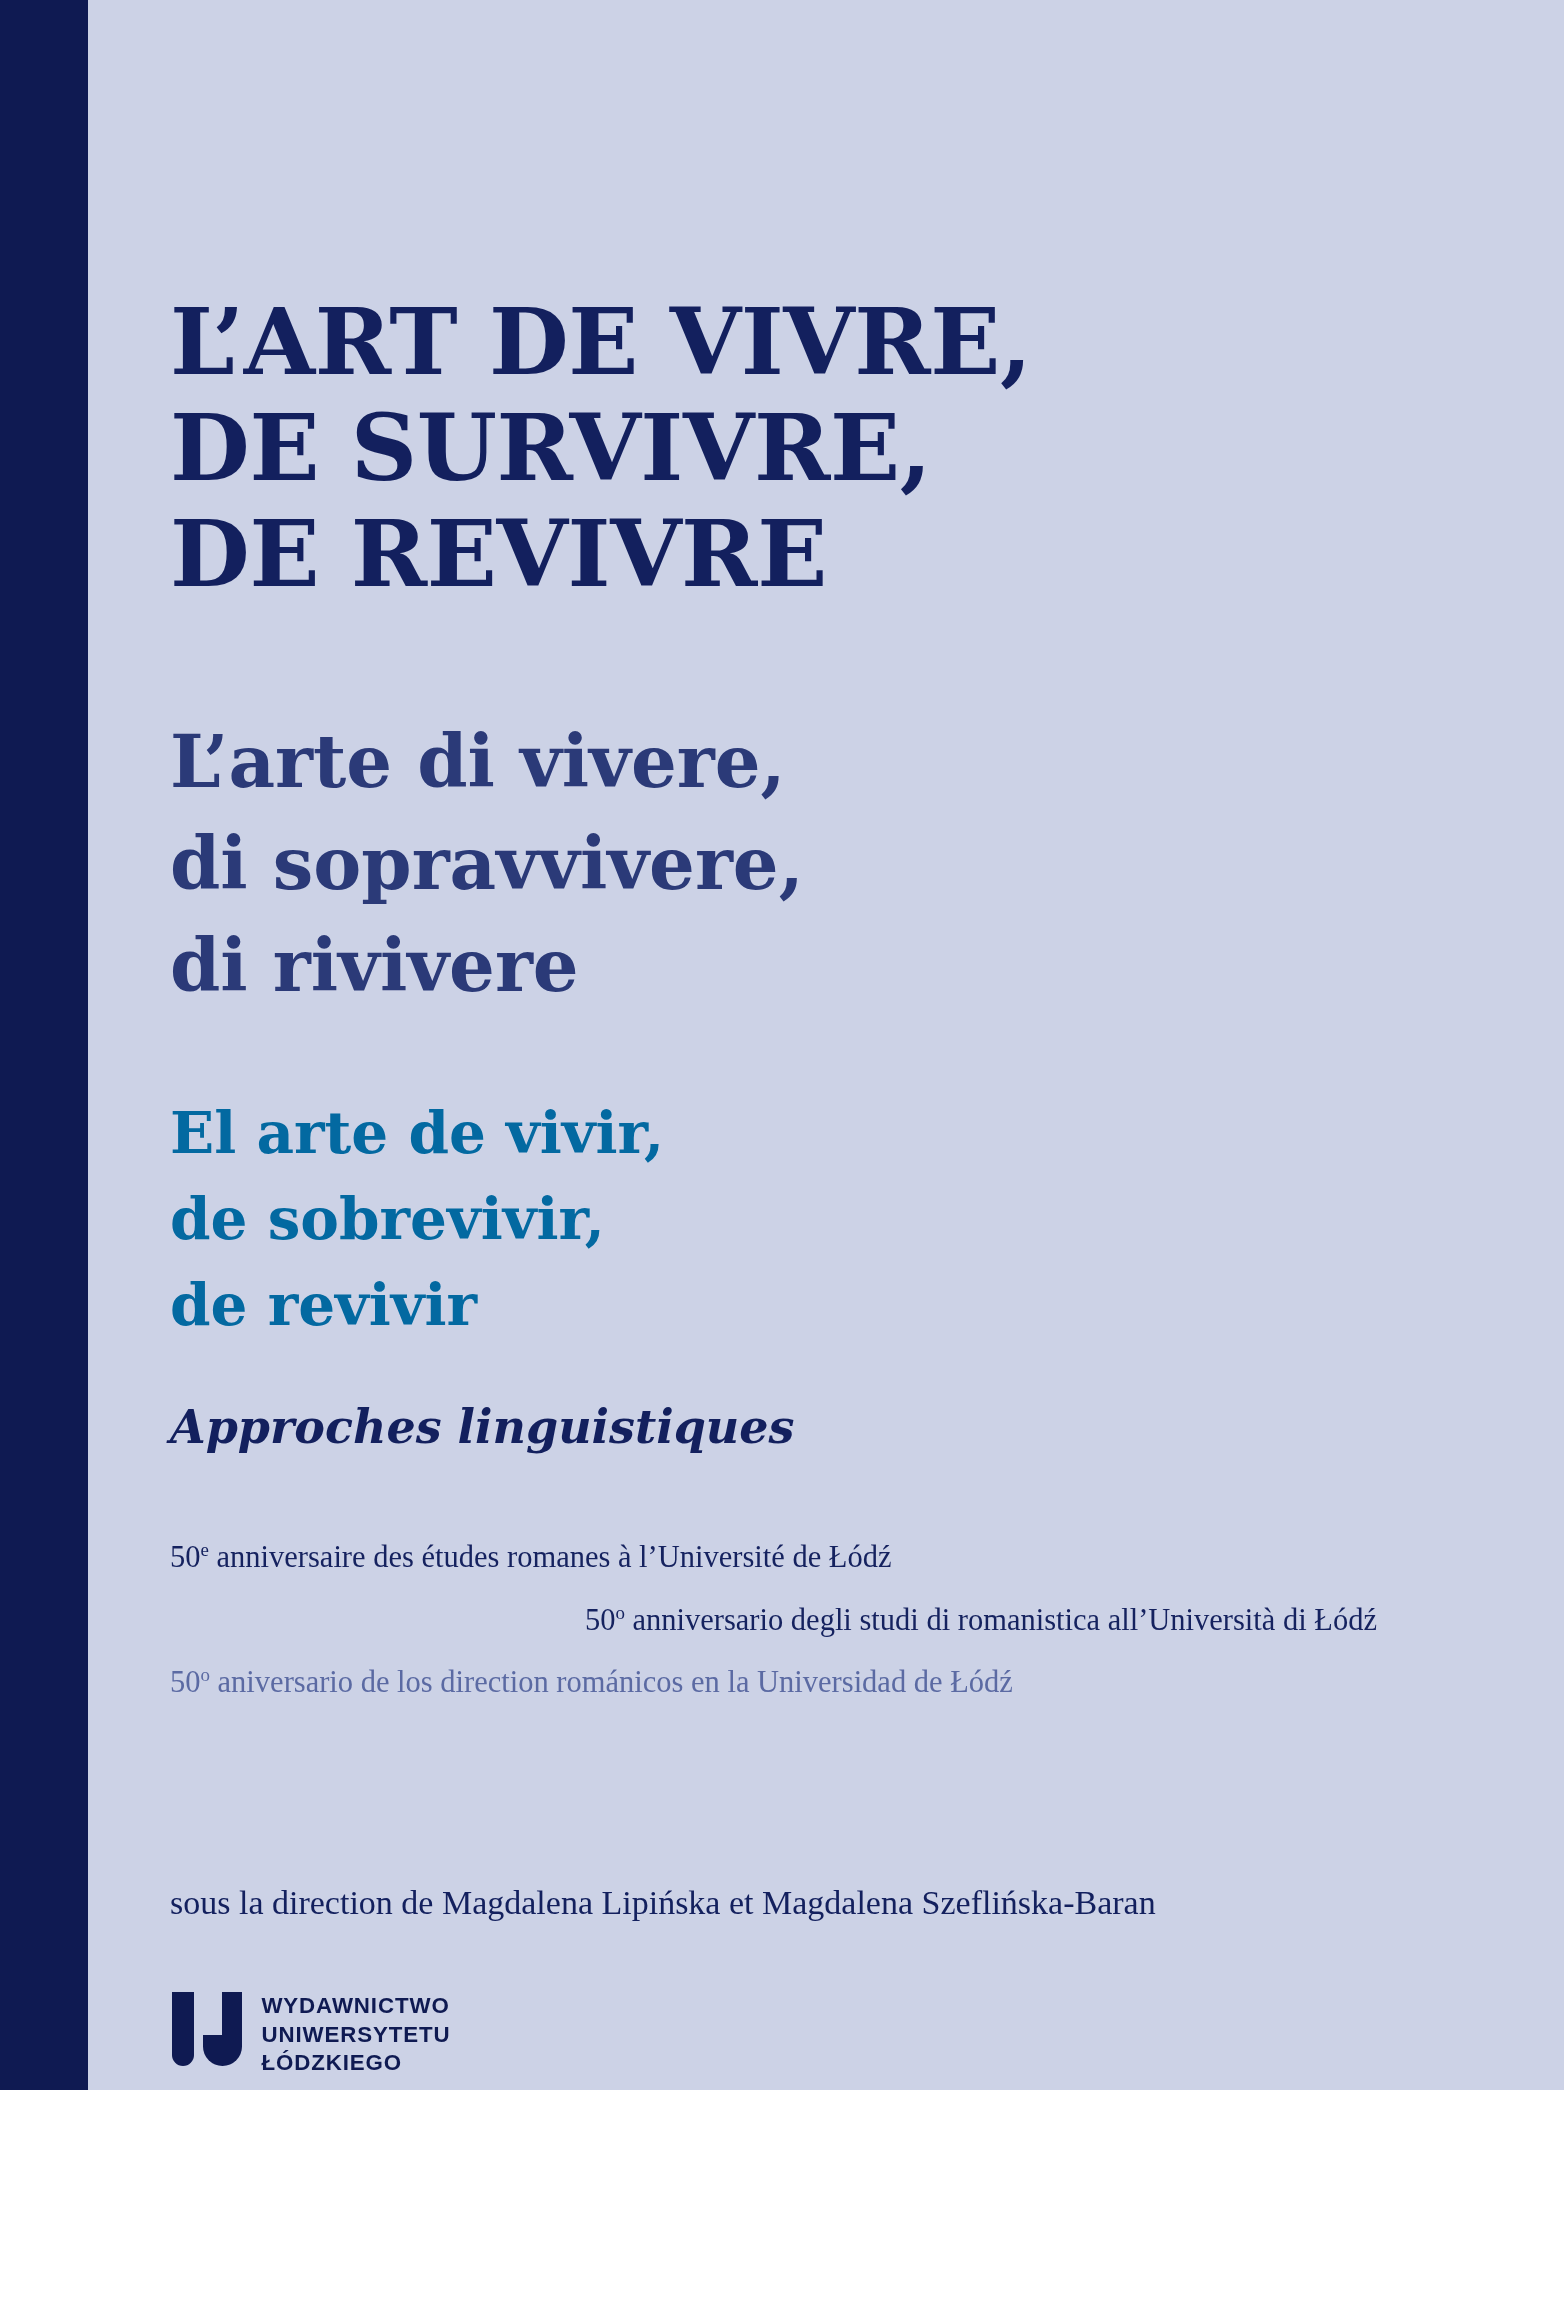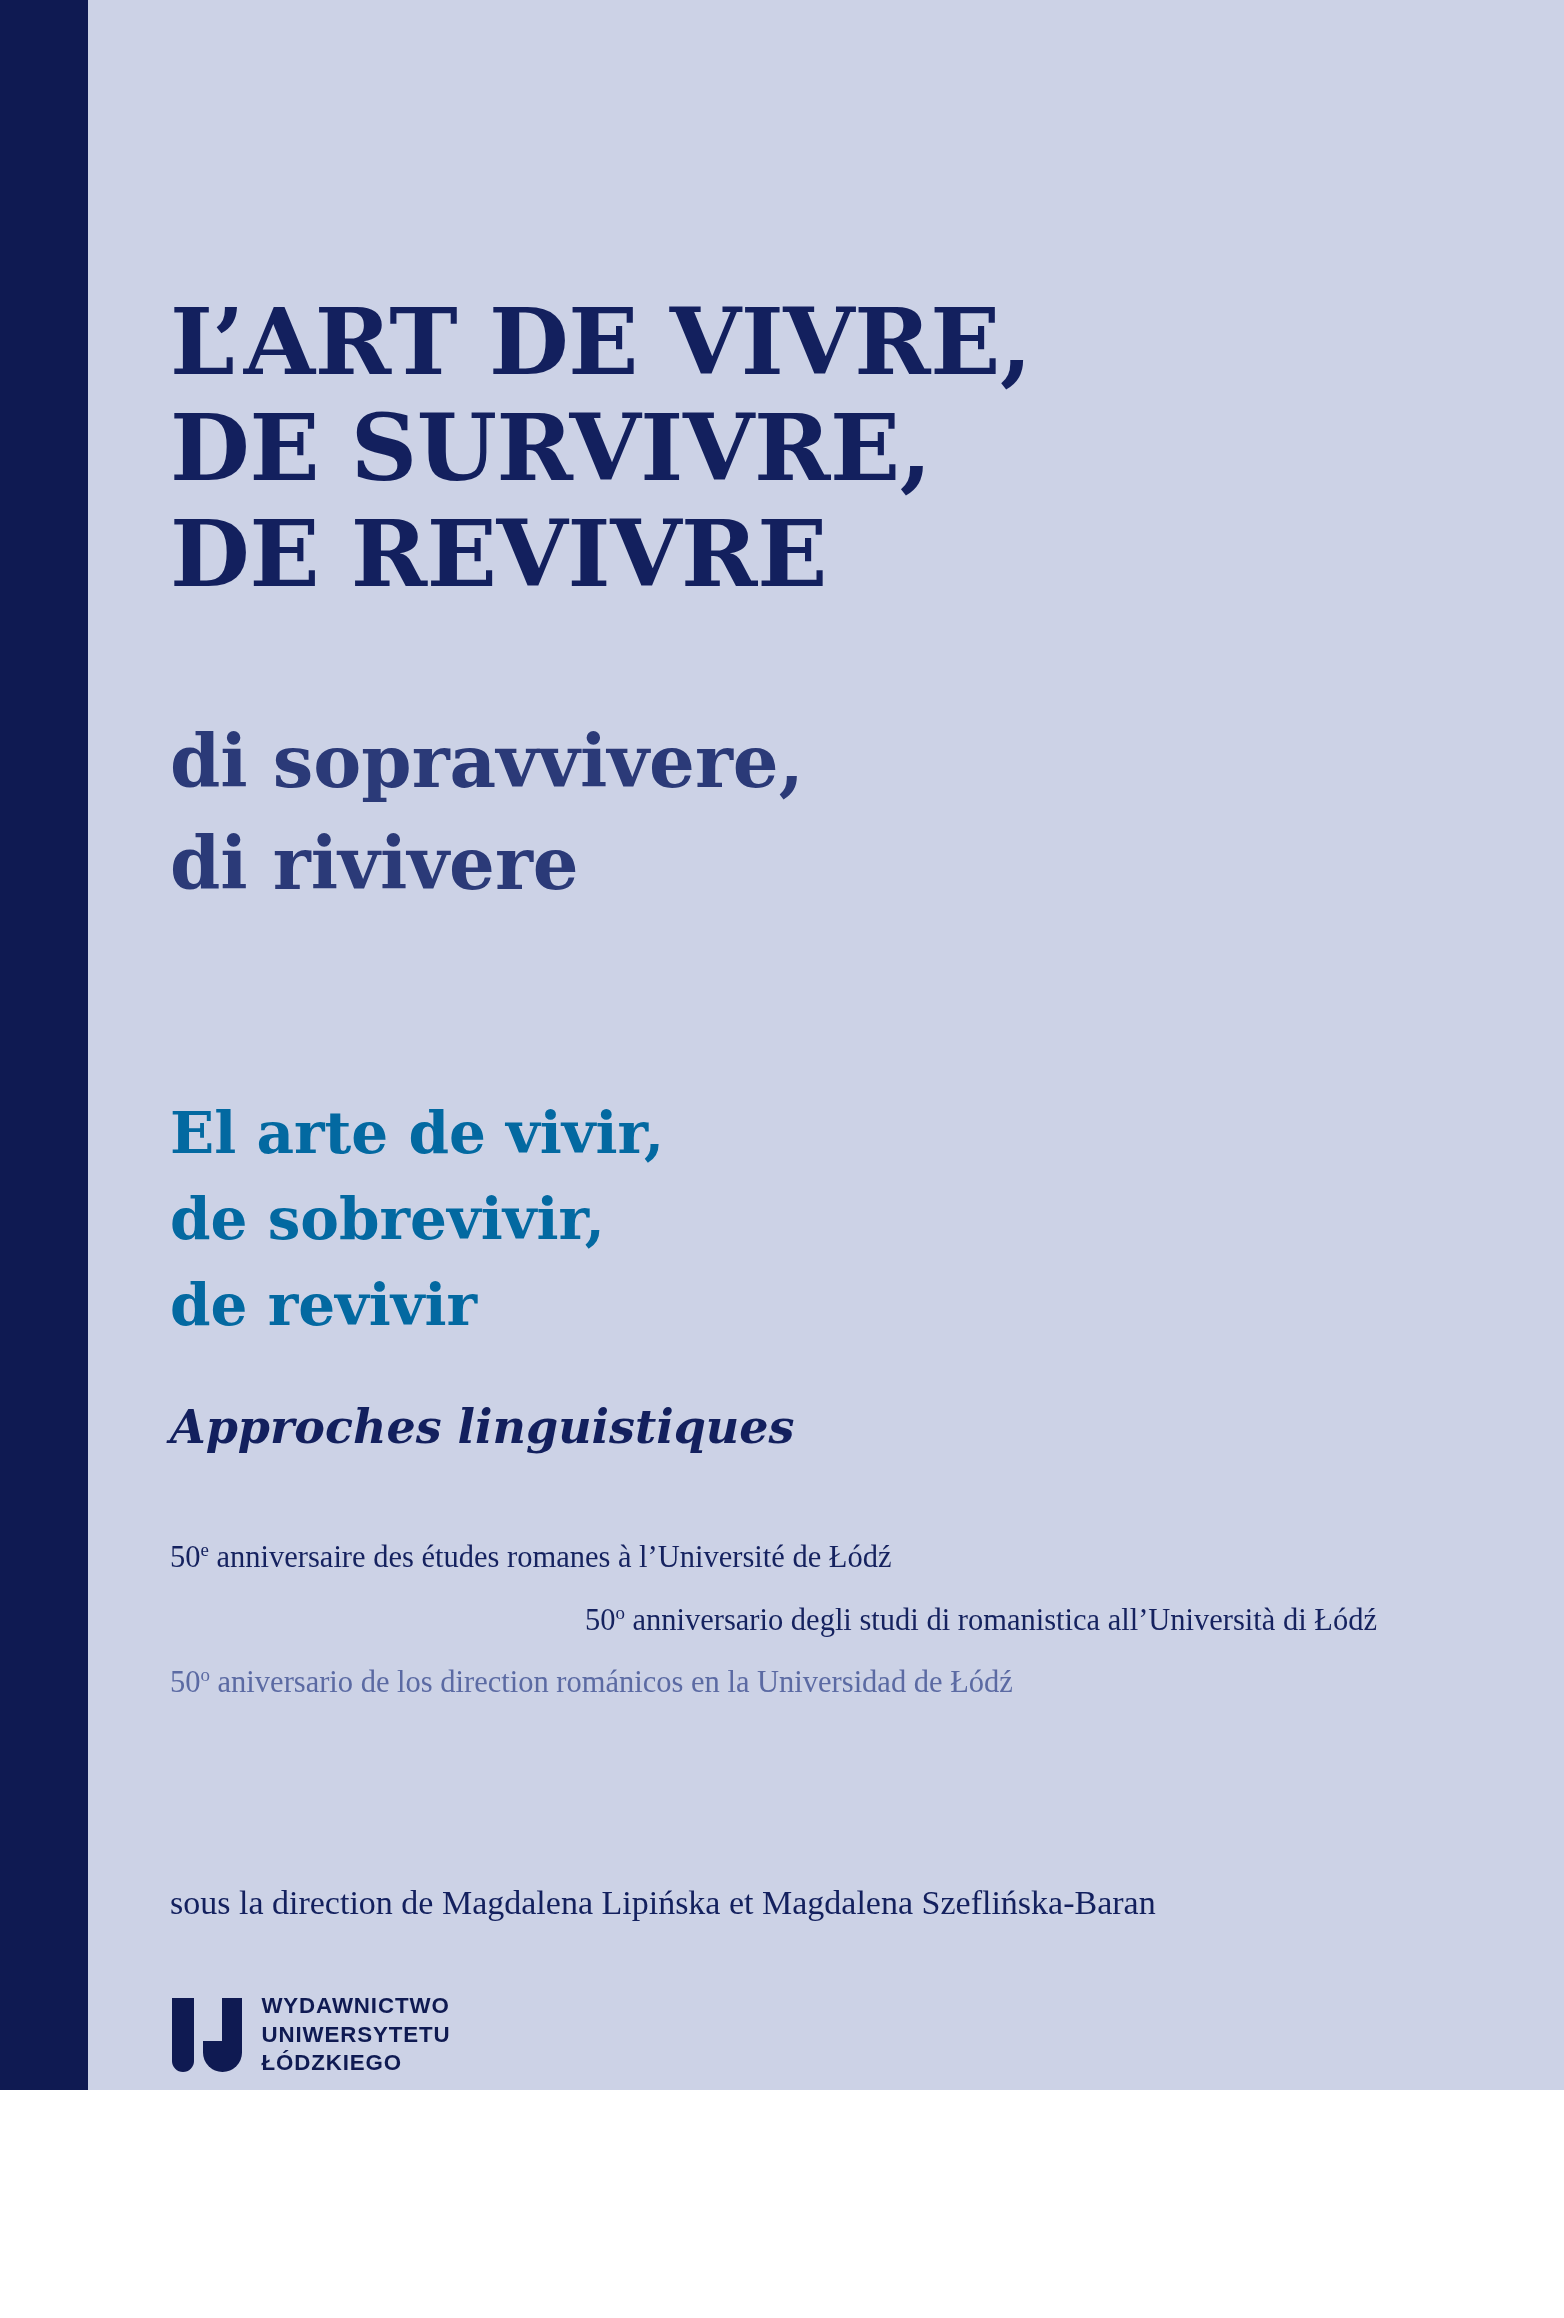--- a/index.html
+++ b/index.html
@@ -122,21 +122,21 @@
     color: #13205e;
     white-space: nowrap;
   }
 
   
   .publisher {
     position: absolute;
     top: 1992px;
     left: 0;
     display: flex;
-    align-items: center;
+    align-items: flex-start;
   }
   .pub-mark {
     position: relative;
     width: 72px;
     height: 74px;
     margin-right: 19.4px;
     flex: none;
   }
   .pub-mark .bar {
     position: absolute;
@@ -184,20 +184,21 @@
 
   <div class="content">
 
     <div class="title-fr">
       <span class="line">L’ART DE VIVRE,</span>
       <span class="line">DE SURVIVRE,</span>
       <span class="line">DE REVIVRE</span>
     </div>
 
     <div class="title-it">
+      <span class="line">L’arte di vivere,</span>
       <span class="line">di sopravvivere,</span>
       <span class="line">di rivivere</span>
     </div>
 
     <div class="title-es">
       <span class="line">El arte de vivir,</span>
       <span class="line">de sobrevivir,</span>
       <span class="line">de revivir</span>
     </div>
 

